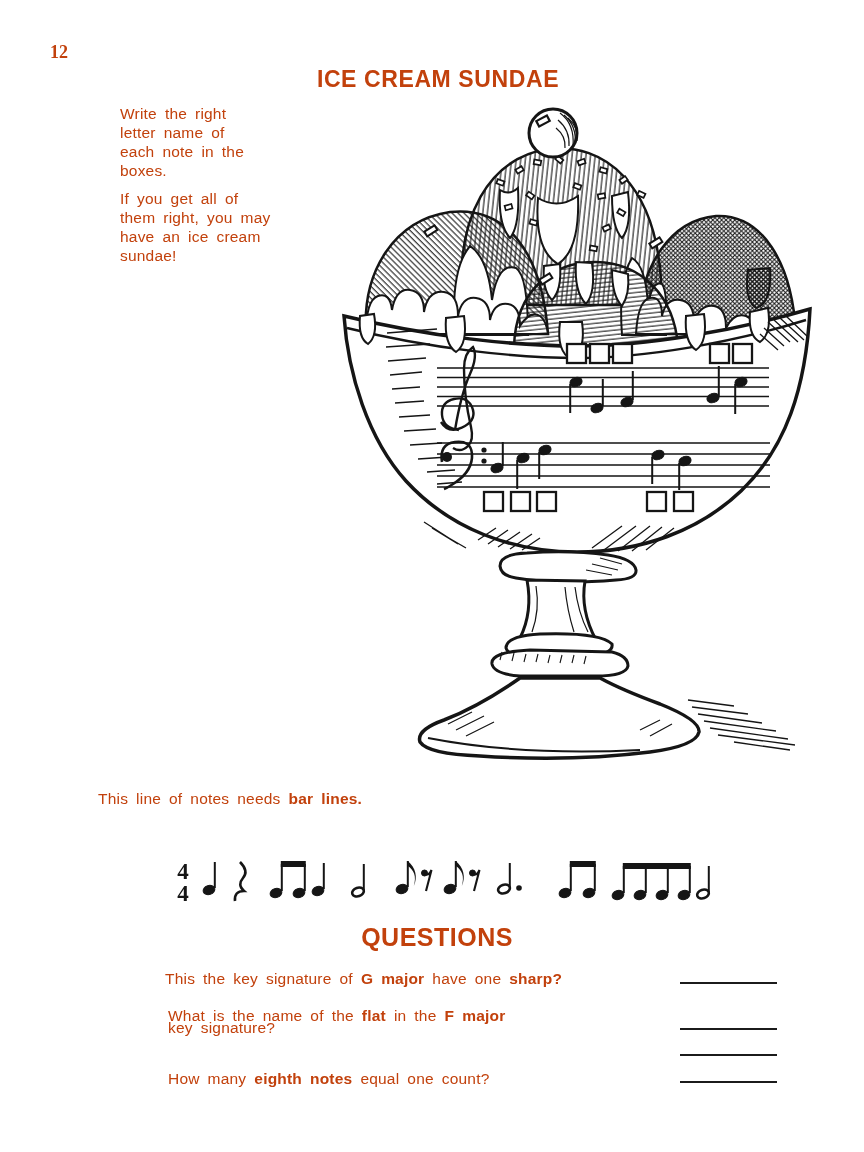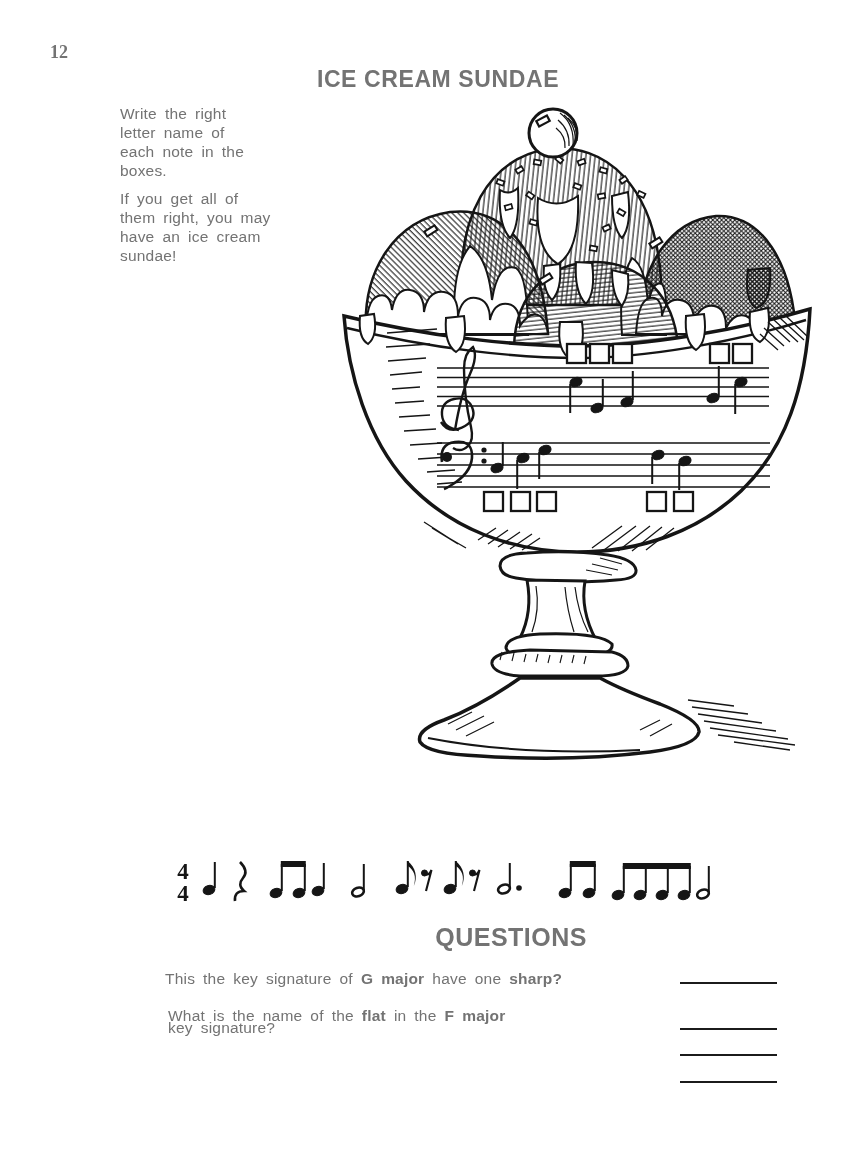--- a/index.html
+++ b/index.html
@@ -1,26 +1,26 @@
 <!DOCTYPE html>
 <html><head>
 <meta charset="utf-8">
 <style>
   html,body{margin:0;padding:0;background:#e8e8e8;}
   .page{
     position:relative;width:864px;height:1152px;background:#ffffff;
-    font-family:"Liberation Sans",sans-serif;color:#737373;overflow:hidden;
+    font-family:"Liberation Sans",sans-serif;color:#c2410c;overflow:hidden;
     margin:0 auto;
   }
   .abs{position:absolute;}
   .body-text{font-size:15.5px;letter-spacing:.2px;word-spacing:3.5px;line-height:19px;white-space:nowrap;}
   .b{font-weight:bold;}
   .page-num{font-family:"Liberation Serif",serif;font-weight:bold;font-size:18px;}
   .title{font-weight:bold;font-size:23px;letter-spacing:.6px;text-align:center;width:320px;}
-  .q-head{font-weight:bold;font-size:25px;letter-spacing:.5px;text-align:right;width:300px;}
+  .q-head{font-weight:bold;font-size:25px;letter-spacing:.5px;text-align:center;width:300px;}
   .blank{height:2px;background:#1b1b1b;width:97px;}
   svg{display:block;}
   svg .ink{stroke:#151515;fill:none;}
 </style>
 </head>
 <body>
 
 <div class="page">
 
   <div class="abs page-num" style="left:50px;top:42px;">12</div>
@@ -210,20 +210,21 @@
       <path d="M502,652 L500,660 M514,653 L512,661 M526,654 L524,662 M538,654 L536,662 M550,655 L548,663 M562,655 L560,663 M574,655 L572,663 M586,656 L584,664" class="ink" stroke-width="1.1"></path>
       <path d="M520,678 Q480,706 444,720 Q416,730 420,742 Q428,754 480,756 Q570,762 650,752 Q696,746 699,732 Q700,720 660,704 Q622,690 600,678 Z" fill="#fff" stroke="#151515" stroke-width="3.5"></path>
       <path d="M428,738 Q520,756 640,750" class="ink" stroke-width="2"></path>
       <path d="M448,724 L472,712 M456,730 L484,716 M466,736 L494,722 M640,730 L660,720 M650,736 L672,724" class="ink" stroke-width="1.2"></path>
     </g>
     <g class="ink" stroke-width="1.3">
       <path d="M688,700 L734,706 M692,707 L748,714 M698,714 L762,723 M704,721 L776,731 M710,728 L788,739 M718,735 L795,745 M734,742 L790,750"></path>
     </g>
   </svg>
 
+  <div class="abs body-text" style="left:98px;top:789px;"><span>This line of notes needs </span><span class="b">bar lines.</span></div>
 
   <svg class="abs" style="left:163px;top:848px;" width="565" height="64" viewBox="163 848 565 64">
     <g fill="#151515" font-family="Liberation Serif,serif" font-weight="bold" font-size="23" text-anchor="middle">
       <text x="183" y="879">4</text>
       <text x="183" y="901">4</text>
     </g>
     <g fill="#151515" stroke="#151515">
 
       <ellipse cx="209" cy="890" rx="6" ry="4.5" transform="rotate(-18 209 890)"></ellipse>
         <line x1="214.8" y1="888" x2="214.8" y2="862" stroke-width="2"></line>
@@ -277,19 +278,20 @@
       <ellipse cx="703" cy="894" rx="6" ry="4.3" transform="rotate(-18 703 894)" fill="#fff" stroke-width="2.6"></ellipse>
         <line x1="708.8" y1="892" x2="708.8" y2="866" stroke-width="2"></line>
     </g>
   </svg>
 
   <div class="abs q-head" style="left:287px;top:923px;">QUESTIONS</div>
 
   <div class="abs body-text" style="left:165px;top:969px;"><span>This the key signature of </span><span class="b">G major</span><span> have one </span><span class="b">sharp?</span></div>
   <div class="abs body-text" style="left:168px;top:995px;margin-top:11px;"><span>What is the name of the </span><span class="b">flat</span><span> in the </span><span class="b">F major</span></div>
   <div class="abs body-text" style="left:168px;top:1018px;">key signature?</div>
+  <div class="abs body-text" style="left:168px;top:1069px;"><span>How many </span><span class="b">eighth notes</span><span> equal one count?</span></div>
 
   <div class="abs blank" style="left:680px;top:982px;"></div>
   <div class="abs blank" style="left:680px;top:1028px;"></div>
   <div class="abs blank" style="left:680px;top:1054px;"></div>
   <div class="abs blank" style="left:680px;top:1081px;"></div>
 
 </div>
 
 </body></html>

